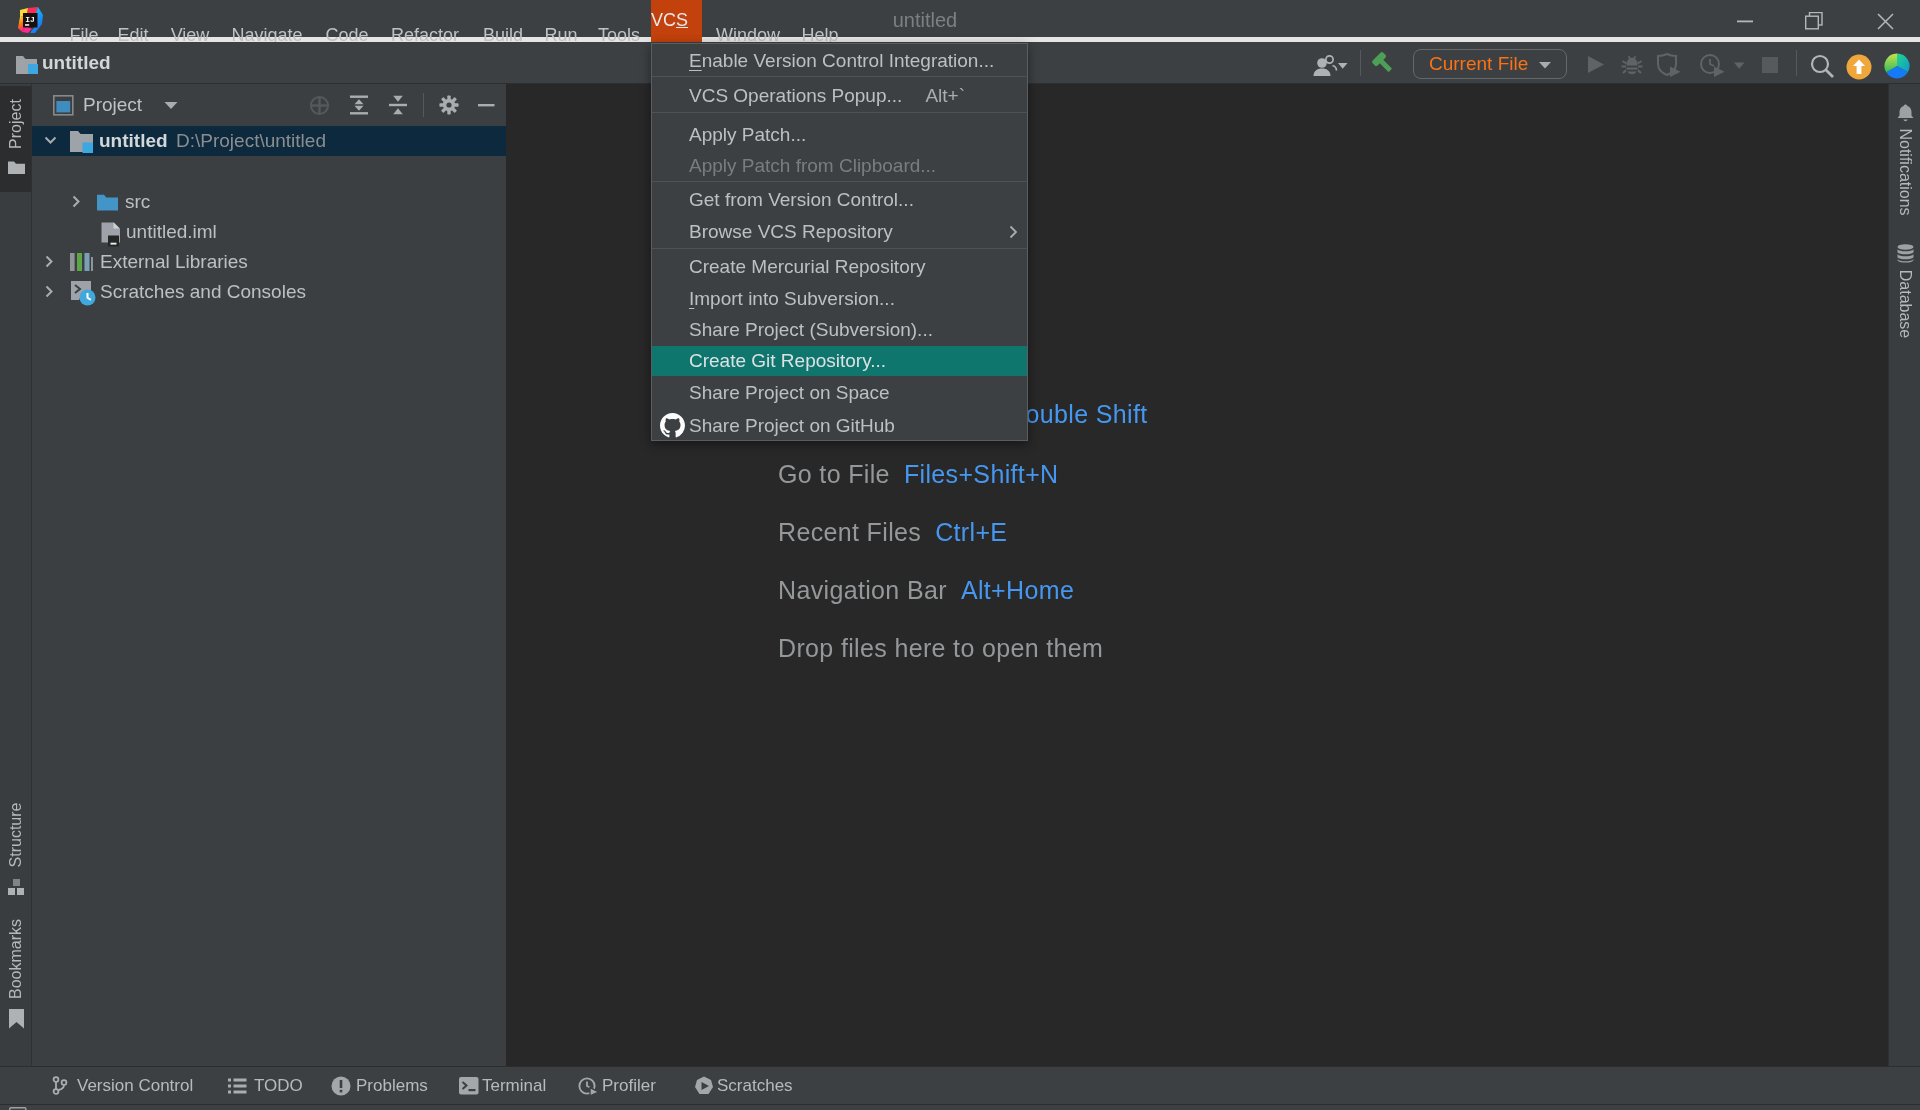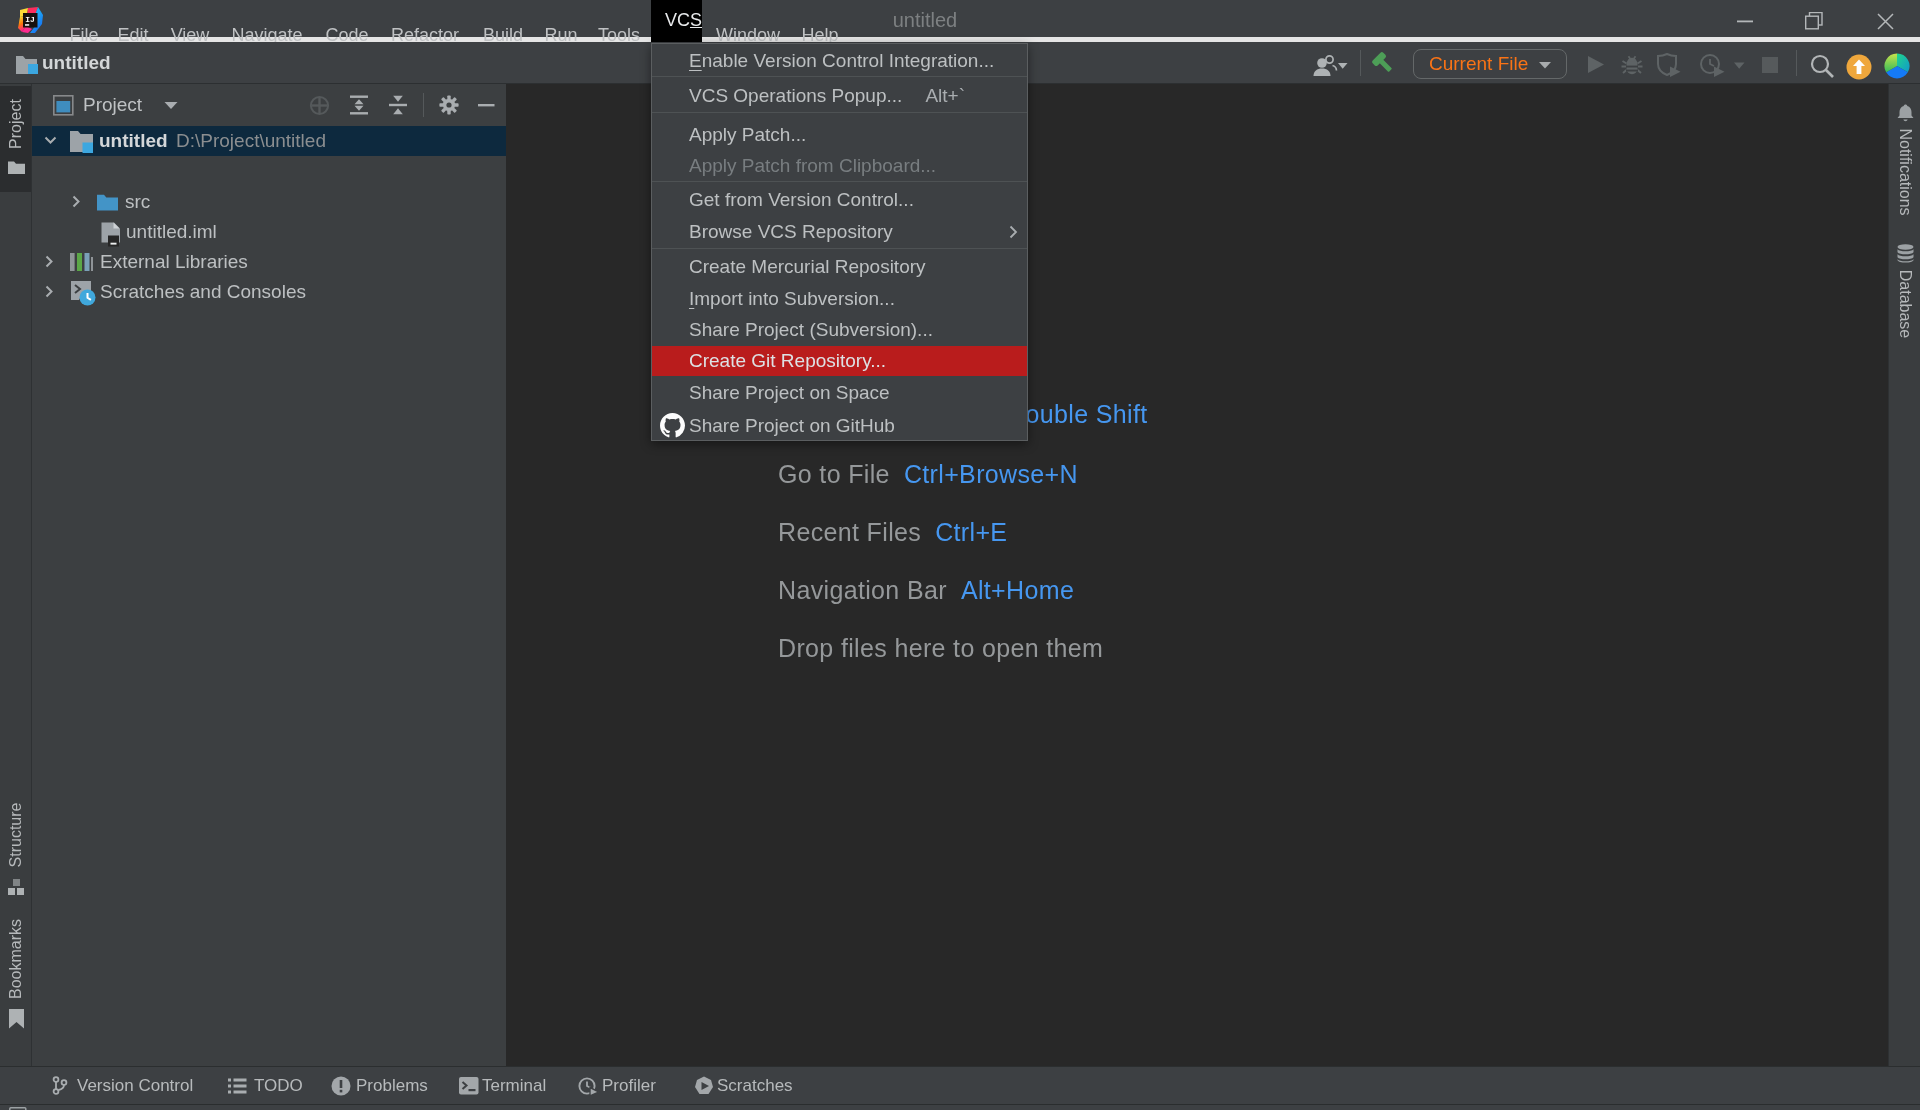--- a/index.html
+++ b/index.html
@@ -6,22 +6,22 @@
   html,body { width:1920px; height:1110px; overflow:hidden; }
   body { font-family:"Liberation Sans", sans-serif; background:#3c3f41; position:relative;
          -webkit-font-smoothing:antialiased; }
   .abs { position:absolute; }
   
   #menubar { position:absolute; left:0; top:0; width:1920px; height:42px; background:#3d4043;
              border-bottom:5px solid #e5e5e5; }
   .mitem { position:absolute; top:0; height:41px; line-height:41px; font-size:18px; color:#bfc1c3;
            text-align:center; transform:translateX(-50%); white-space:nowrap;margin-top:15px; }
   .mitem u { text-underline-offset:3px; text-decoration-thickness:1px; }
-  #vcsitem { position:absolute; left:651px; top:0; width:51px; height:42px; background:#000000;
-             color:#e8eaec; font-size:18px; text-align:right; line-height:41px; }
+  #vcsitem { position:absolute; left:651px; top:0; width:51px; height:42px; background:#c2410c;
+             color:#e8eaec; font-size:18px; text-align:left; line-height:41px; }
   #wintitle { position:absolute; left:890px; top:0; width:70px; height:41px; line-height:41px;
               color:#7d8082; font-size:20px; text-align:center; }
   
   #toolbar { position:absolute; left:0; top:42px; width:1920px; height:42px; background:#3d4043;
              border-bottom:1px solid #2c2f31; }
   #crumb { position:absolute; left:42px; top:0; height:41px; line-height:41px; font-weight:bold;
            font-size:19px; color:#d3d6d8; }
   .tsep { position:absolute; top:8px; width:1px; height:26px; background:#55595b; }
   #combo { position:absolute; left:1413px; top:7px; width:154px; height:30px; border:1px solid #646869;
            border-radius:8px; }
@@ -56,21 +56,21 @@
           border-top:1px solid #2a2d2e; }
   
   #popup { position:absolute; left:651px; top:43px; width:377px; height:398px; background:#3d4043;
            border:1px solid #5b5e60; box-shadow:0 3px 10px rgba(0,0,0,.45); }
   .pitem { position:absolute; left:0; width:327px; height:31px; line-height:31px; font-size:19px;
            color:#bdc0c2; padding-left:37px; white-space:nowrap; }
   .pitem u { text-underline-offset:3px; }
   .psep { position:absolute; left:0; width:375px; height:1px; background:#4e5254; }
   .pdis { color:#787d80; }
   #pgit { position:absolute; left:0; top:302px; width:375px; height:30px; line-height:30px;
-          font-size:19px; color:#dde1e4; padding-left:37px; background:#b91c1c; }
+          font-size:19px; color:#dde1e4; padding-left:37px; background:#0f766e; }
   .pshort { position:absolute; right:14px; top:0; color:#a9adb0; }
 </style>
 </head>
 <body>
 <div id="menubar">
   <svg class="abs" style="left:18px;top:7px" width="25" height="27" viewBox="0 0 25 27">
     <defs>
       <linearGradient id="lg1" x1="0" y1="0" x2="0.3" y2="1">
         <stop offset="0" stop-color="#fcee39"></stop>
           <stop offset=".55" stop-color="#f9760e"></stop>
@@ -305,21 +305,21 @@
       <rect x="0" y="1" width="4.6" height="18" fill="#8f9498"></rect>
       <rect x="7" y="1" width="5" height="18" fill="#5ba747"></rect>
       <rect x="14.5" y="1" width="5" height="18" fill="#7aa0b8"></rect>
       <rect x="21" y="5" width="2" height="14" fill="#8f9498"></rect>
     </svg>
     <span style="position:absolute;left:68px">External Libraries</span>
   </div>
 </div>
 <div id="editor">
   <div class="hint" style="top:330px;left:263px">Search Everywhere<b>Double Shift</b></div>
-  <div class="hint" style="top:390px">Go to File<b>Ctrl+Browse+N</b></div>
+  <div class="hint" style="top:390px">Go to File<b>Files+Shift+N</b></div>
   <div class="hint" style="top:448px">Recent Files<b>Ctrl+E</b></div>
   <div class="hint" style="top:506px">Navigation Bar<b>Alt+Home</b></div>
   <div class="hint" style="top:564px">Drop files here to open them</div>
 </div>
 <div id="rstripe">
   <svg class="abs" style="left:8px;top:20px" width="17" height="18" viewBox="0 0 17 18">
     <path d="M8.5 0.5 c0.9 0 1.6 0.6 1.8 1.4 C13 2.7 14.5 4.8 14.5 8 l0 3.5 2 2.5 H0.5 l2-2.5 L2.5 8 c0-3.2 1.5-5.3 4.2-6.1 C6.9 1.1 7.6 0.5 8.5 0.5 z" fill="#9ca1a4"></path>
     <path d="M6.3 15.5 a2.3 2.3 0 0 0 4.4 0 z" fill="#9ca1a4"></path>
   </svg>
   <div class="vtext vdown" style="left:16px;top:88px">Notifications</div>

